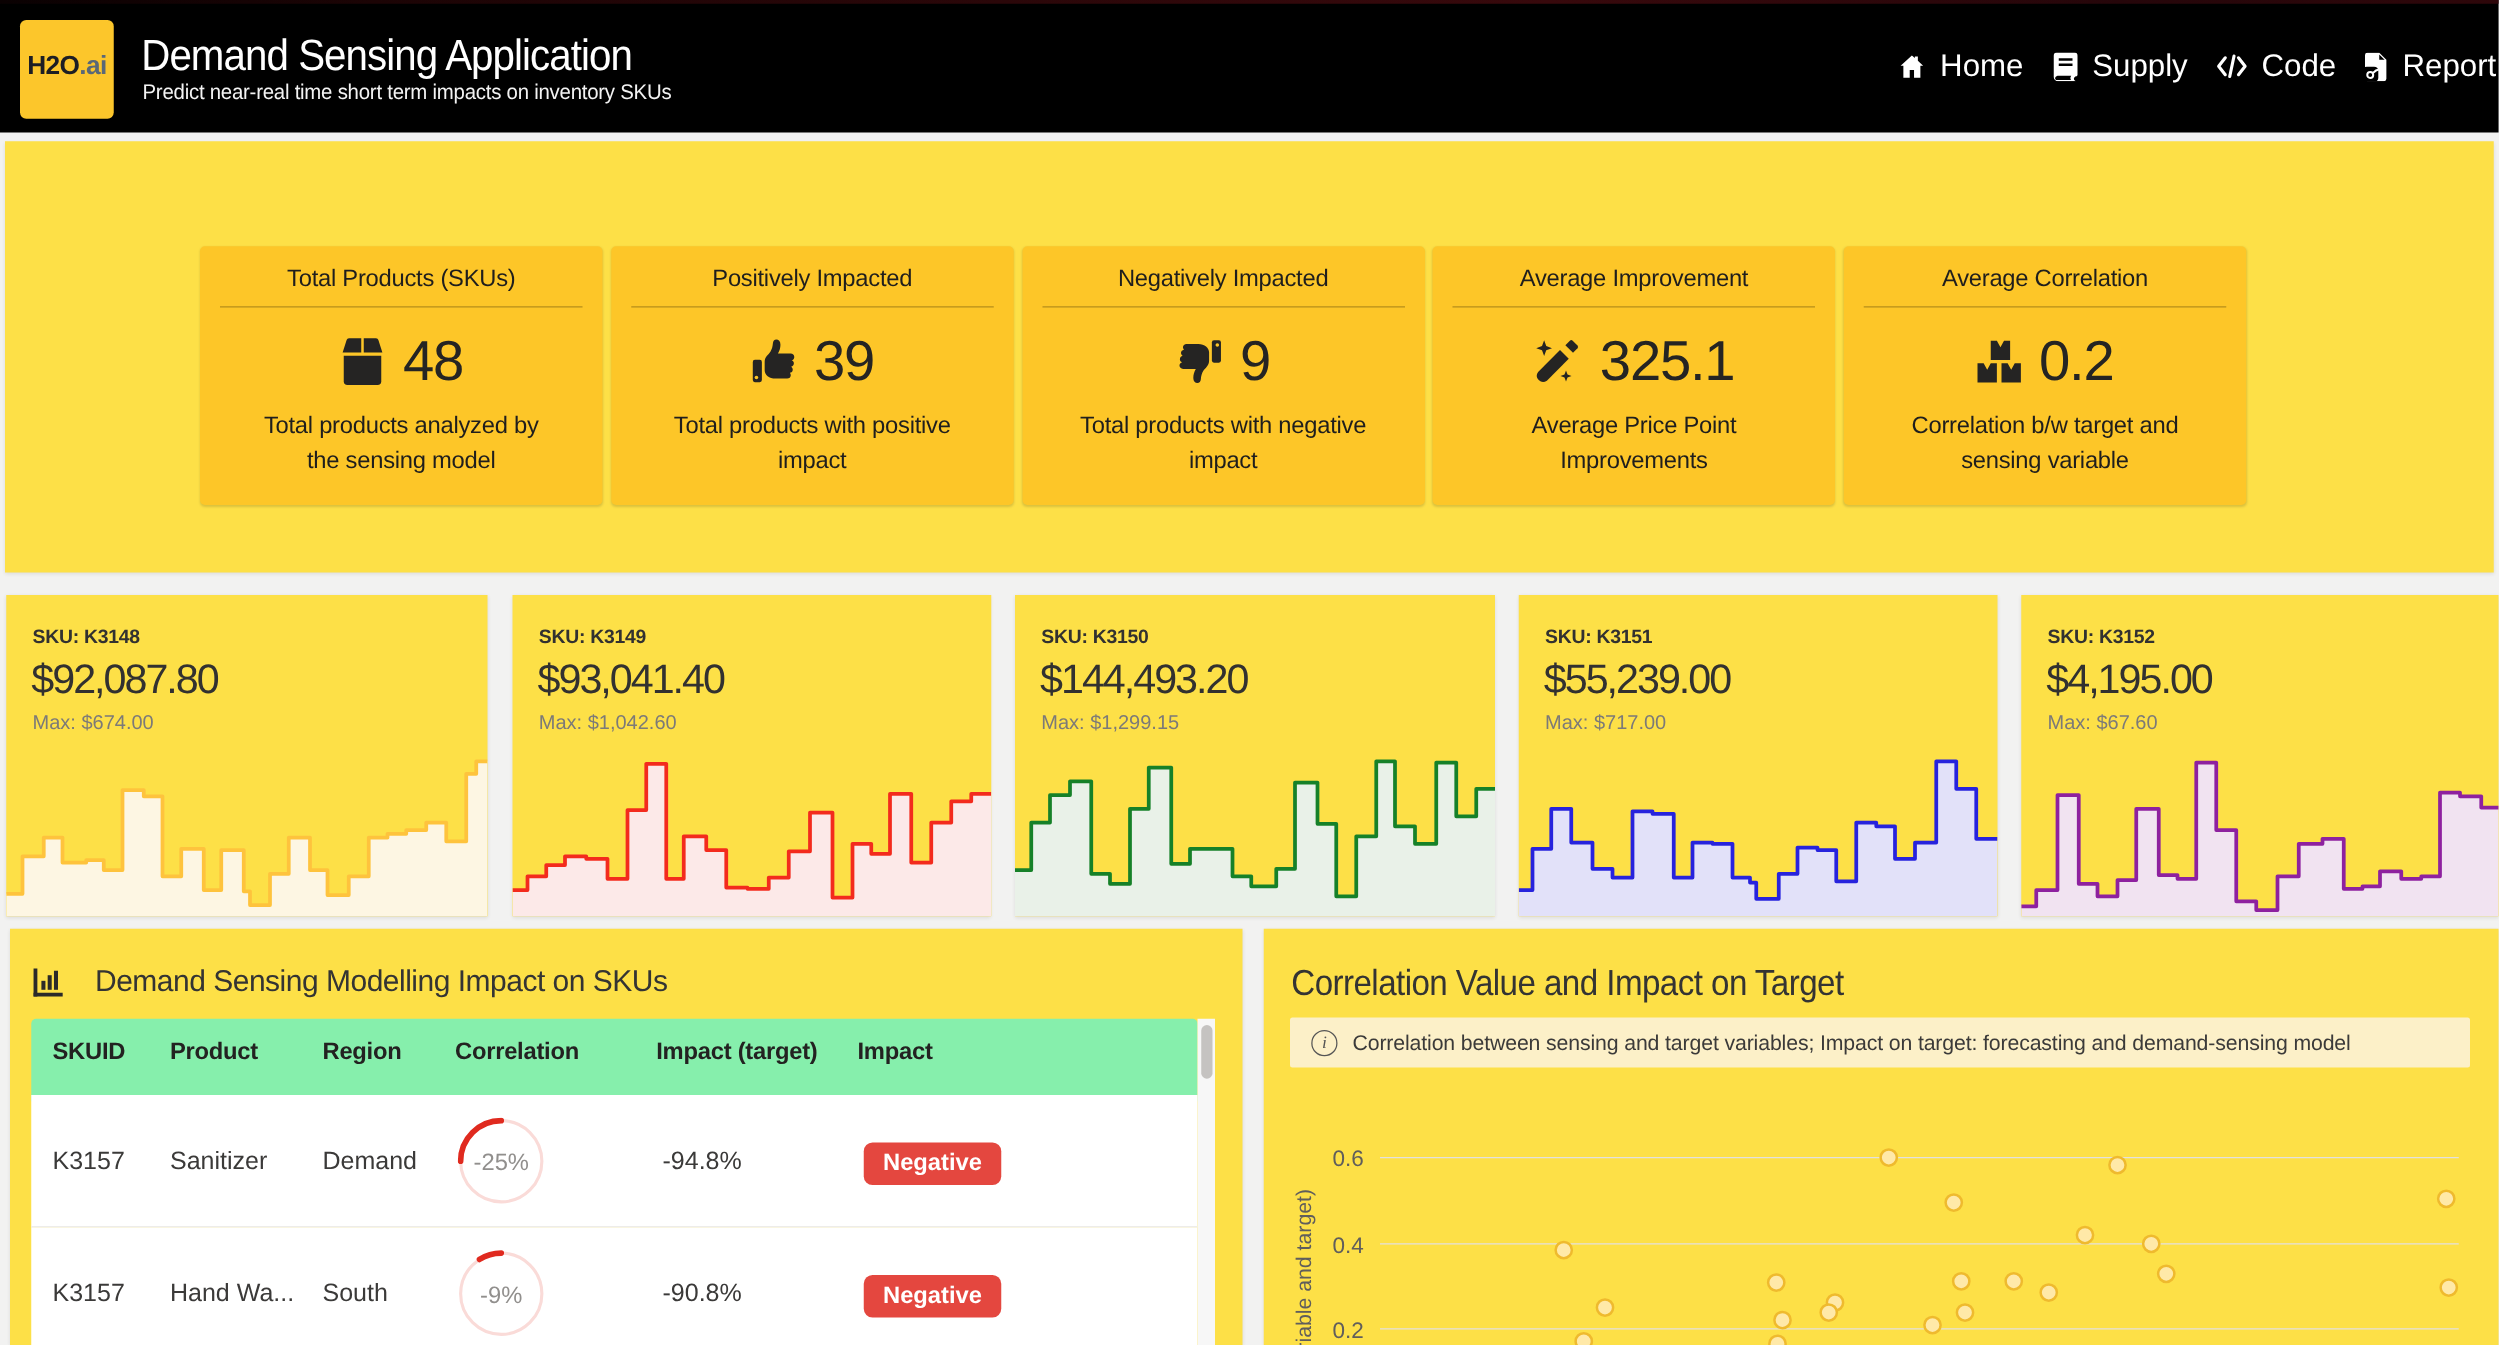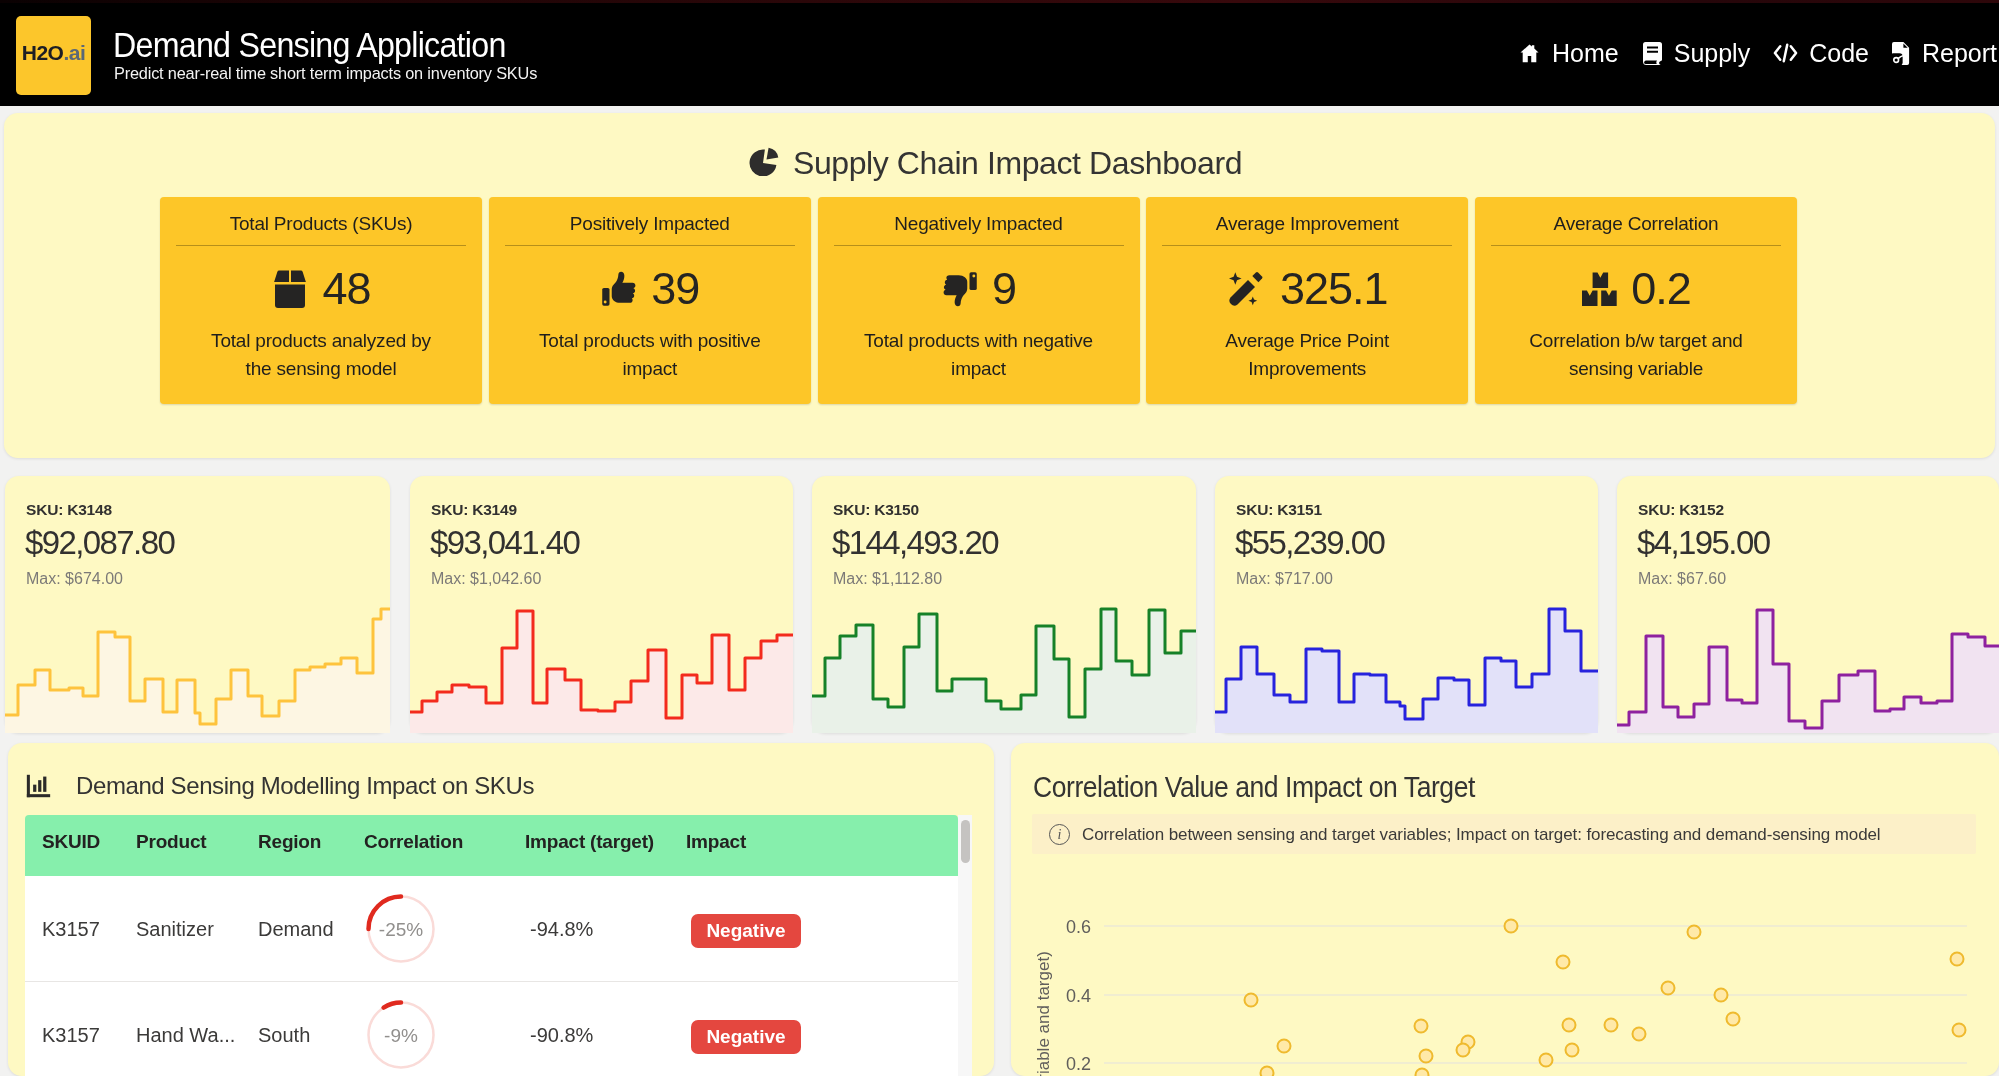--- a/index.html
+++ b/index.html
@@ -1,19 +1,19 @@
 <!DOCTYPE html>
 <html><head>
 <meta charset="utf-8">
 <style>
 * { margin:0; padding:0; box-sizing:border-box; }
 html,body { width:1999px; height:1076px; overflow:hidden; }
 body { background:#f2f2f1; font-family:"Liberation Sans", sans-serif; }
 #page { position:relative; width:1999px; height:1076px; overflow:hidden; }
-.card { position:absolute; background:#fef9c3; border-radius:14px; box-shadow:0 1px 3px rgba(0,0,0,0.09);text-align:center; }
+.card { position:absolute; background:#fde047; border-radius:0; box-shadow:0 1px 3px rgba(0,0,0,0.09);text-align:center; }
 
 
 #topline { position:absolute; left:0; top:0; width:1999px; height:3px;
   background:linear-gradient(90deg,#0a0102 0%,#1c0405 15%,#2b0709 40%,#38090c 62%,#26060a 85%,#2e070a 100%); height:2.5px !important; }
 #header { position:absolute; left:0; top:0; width:1999px; height:106px; background:#000; }
 #logo { position:absolute; left:16px; top:16px; width:75px; height:79px; background:#fcc62b; border-radius:5px;
   display:flex; align-items:center; justify-content:center; }
 #logo span { font-size:21px; font-weight:bold; color:#1d1e24; letter-spacing:-0.5px; margin-top:-5px;}
 #logo span i { font-style:normal; color:#5a6877; }
 #htitle { position:absolute; left:113px; top:25px; color:#fff; font-size:35px; letter-spacing:-0.8px; font-weight:400; transform:scaleX(0.92); transform-origin:left top; white-space:nowrap;}
@@ -94,24 +94,20 @@
           <g stroke="#fff" stroke-width="1.7" fill="none">
             <circle cx="4.4" cy="18.8" r="2.5"></circle>
             <path d="M6.7 17.1 Q9.3 14.6 11.6 14.3"></path>
           </g>
         </svg>
         <span>Report</span>
       </div>
     </div>
 
   <div class="card" id="sc-card"></div>
-  <div id="sc-title"><svg width="32" height="30" viewBox="0 0 32 30" style="vertical-align:-4px;margin-right:12px;">
-        <path fill="#2e2d2c" d="M 14 17 L 15.9 3.6 A 13.5 13.5 0 1 0 27.4 18.9 Z"></path>
-        <path fill="#2e2d2c" d="M 17.5 13.5 L 19.6 1.7 A 12 12 0 0 1 29.3 11.4 Z"></path>
-      </svg><span style="vertical-align:middle;">Supply Chain Impact Dashboard</span></div>
 
   <div class="stat" style="left:160.0px;">
   <div class="t">Total Products (SKUs)</div>
   <div class="divider"></div>
   <div class="big">
         <svg width="38" height="40" viewBox="0 0 38 40" fill="#252423">
           <path d="M8.2 1.5h9.8V13H3.1L6.3 2.9q.4-1.4 1.9-1.4z"></path>
           <path d="M20 1.5h9.8q1.5 0 1.9 1.4L34.9 13H20V1.5z"></path>
           <path d="M4 15.5h30V36q0 3-3 3H7q-3 0-3-3V15.5z"></path>
         </svg>
@@ -189,21 +185,21 @@
   <div class="v">$93,041.40</div>
   <div class="m">Max: $1,042.60</div>
   <svg width="383" height="144" viewBox="0 0 383 144">
         <polygon points="0,144 0.0,123.0 12.0,123.0 12.0,112.0 27.0,112.0 27.0,103.0 42.0,103.0 42.0,96.0 59.0,96.0 59.0,98.0 76.0,98.0 76.0,114.0 92.0,114.0 92.0,59.0 107.0,59.0 107.0,22.0 123.0,22.0 123.0,114.0 137.0,114.0 137.0,80.0 155.0,80.0 155.0,91.0 171.0,91.0 171.0,121.0 188.0,121.0 188.0,122.0 205.0,122.0 205.0,113.0 221.0,113.0 221.0,92.0 238.0,92.0 238.0,61.0 256.0,61.0 256.0,129.0 272.0,129.0 272.0,86.0 287.0,86.0 287.0,94.0 302.0,94.0 302.0,46.0 319.0,46.0 319.0,101.0 335.0,101.0 335.0,69.0 351.0,69.0 351.0,52.0 367.0,52.0 367.0,46.0 383.0,46.0 383,144" fill="#fce9e8"></polygon>
         <polyline points="0.0,123.0 12.0,123.0 12.0,112.0 27.0,112.0 27.0,103.0 42.0,103.0 42.0,96.0 59.0,96.0 59.0,98.0 76.0,98.0 76.0,114.0 92.0,114.0 92.0,59.0 107.0,59.0 107.0,22.0 123.0,22.0 123.0,114.0 137.0,114.0 137.0,80.0 155.0,80.0 155.0,91.0 171.0,91.0 171.0,121.0 188.0,121.0 188.0,122.0 205.0,122.0 205.0,113.0 221.0,113.0 221.0,92.0 238.0,92.0 238.0,61.0 256.0,61.0 256.0,129.0 272.0,129.0 272.0,86.0 287.0,86.0 287.0,94.0 302.0,94.0 302.0,46.0 319.0,46.0 319.0,101.0 335.0,101.0 335.0,69.0 351.0,69.0 351.0,52.0 367.0,52.0 367.0,46.0 383.0,46.0" fill="none" stroke="#f32b1d" stroke-width="3" stroke-linejoin="round"></polyline>
       </svg>
 </div>
 <div class="card sku" style="left:812px;width:384px;">
   <div class="k">SKU: K3150</div>
   <div class="v">$144,493.20</div>
-  <div class="m">Max: $1,112.80</div>
+  <div class="m">Max: $1,299.15</div>
   <svg width="384" height="144" viewBox="0 0 384 144">
         <polygon points="0,144 0.0,107.0 13.0,107.0 13.0,69.0 28.0,69.0 28.0,47.0 44.0,47.0 44.0,36.0 61.0,36.0 61.0,110.0 76.0,110.0 76.0,118.0 92.0,118.0 92.0,58.0 107.0,58.0 107.0,25.0 125.0,25.0 125.0,102.0 140.0,102.0 140.0,90.0 174.0,90.0 174.0,112.0 189.0,112.0 189.0,120.0 209.0,120.0 209.0,106.0 224.0,106.0 224.0,37.0 242.0,37.0 242.0,70.0 257.0,70.0 257.0,128.0 273.0,128.0 273.0,80.0 289.0,80.0 289.0,20.0 304.0,20.0 304.0,72.0 320.0,72.0 320.0,86.0 337.0,86.0 337.0,21.0 353.0,21.0 353.0,64.0 369.0,64.0 369.0,42.0 384.0,42.0 384,144" fill="#e9f1e8"></polygon>
         <polyline points="0.0,107.0 13.0,107.0 13.0,69.0 28.0,69.0 28.0,47.0 44.0,47.0 44.0,36.0 61.0,36.0 61.0,110.0 76.0,110.0 76.0,118.0 92.0,118.0 92.0,58.0 107.0,58.0 107.0,25.0 125.0,25.0 125.0,102.0 140.0,102.0 140.0,90.0 174.0,90.0 174.0,112.0 189.0,112.0 189.0,120.0 209.0,120.0 209.0,106.0 224.0,106.0 224.0,37.0 242.0,37.0 242.0,70.0 257.0,70.0 257.0,128.0 273.0,128.0 273.0,80.0 289.0,80.0 289.0,20.0 304.0,20.0 304.0,72.0 320.0,72.0 320.0,86.0 337.0,86.0 337.0,21.0 353.0,21.0 353.0,64.0 369.0,64.0 369.0,42.0 384.0,42.0" fill="none" stroke="#168128" stroke-width="3" stroke-linejoin="round"></polyline>
       </svg>
 </div>
 <div class="card sku" style="left:1215px;width:383px;">
   <div class="k">SKU: K3151</div>
   <div class="v">$55,239.00</div>
   <div class="m">Max: $717.00</div>
   <svg width="383" height="144" viewBox="0 0 383 144">

